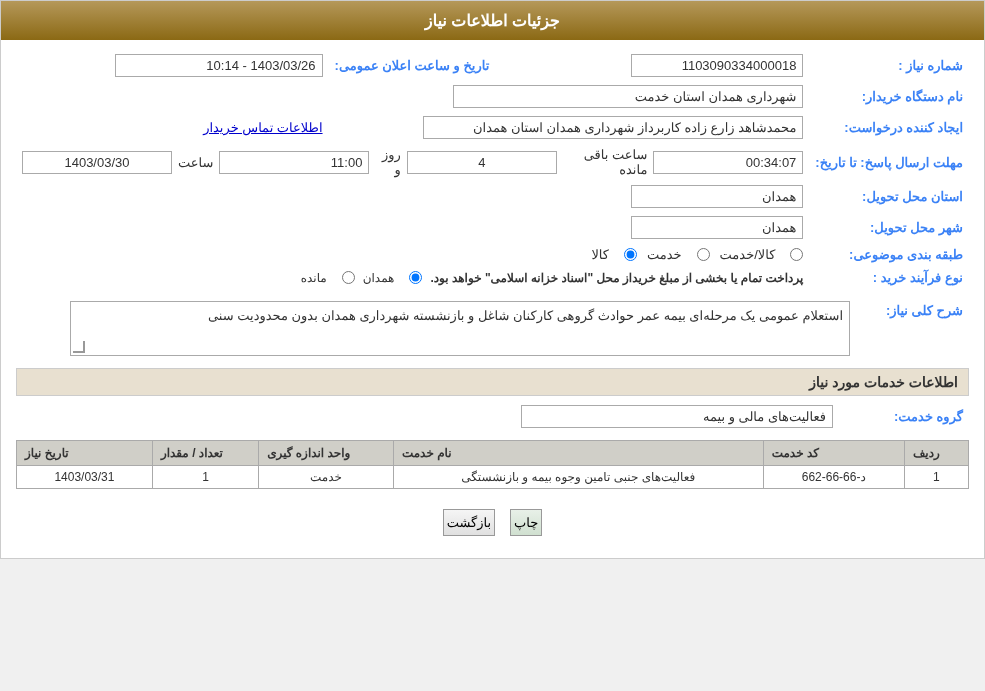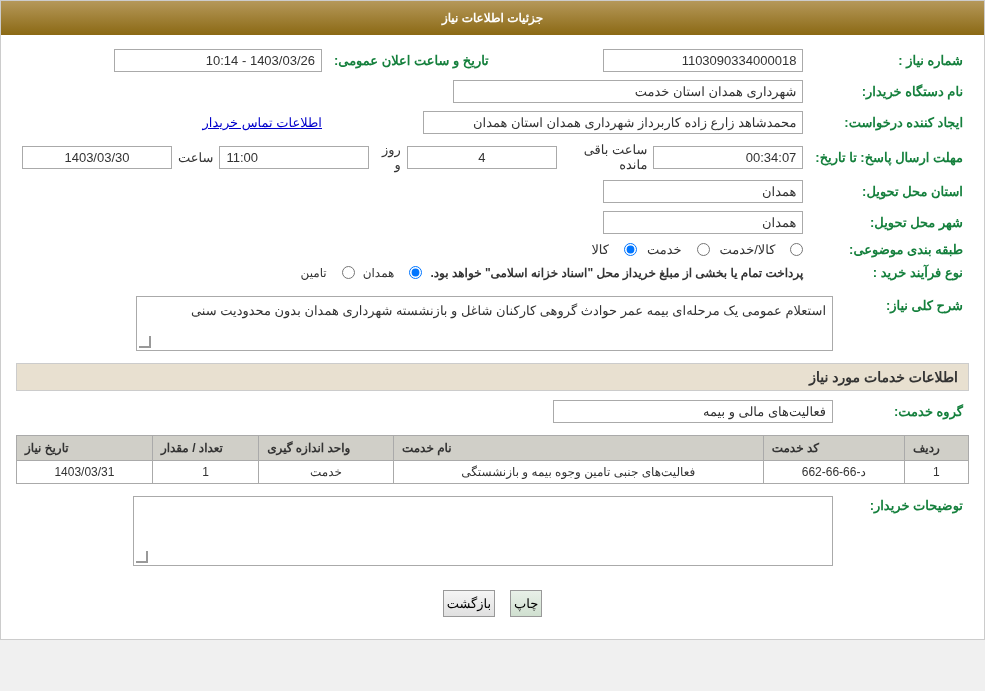--- a/index.html
+++ b/index.html
@@ -14,55 +14,55 @@
       max-width: 985px;
       margin: 0 auto;
       background: #fff;
       border: 1px solid #ccc;
     }
     .page-header {
       background: linear-gradient(to bottom, #b5985a, #8b6914);
       color: #fff;
       text-align: center;
       padding: 10px 0;
-      font-size: 12px;
+      font-size: 16px;
       font-weight: bold;
     }
     .content {
       padding: 10px 15px;
     }
     .info-table {
       width: 100%;
       border-collapse: collapse;
       margin-bottom: 8px;
     }
     .info-table td {
       padding: 4px 6px;
       vertical-align: middle;
     }
     .label-cell {
       text-align: right;
       white-space: nowrap;
       font-weight: bold;
-      color: #15803d;
+      color: #3b82f6;
       width: 130px;
     }
     .value-cell {
       text-align: right;
     }
     .input-box {
       border: 1px solid #aaa;
       background: #fff;
       padding: 3px 6px;
       min-width: 150px;
       display: inline-block;
       text-align: right;
     }
     .input-box-medium {
-      width: 200px;
+      width: 172px;
     }
     .input-box-small {
       width: 100px;
     }
     .link-blue {
       color: #0000cc;
       text-decoration: underline;
       cursor: pointer;
     }
     .row-flex {
@@ -219,21 +219,21 @@
         </td>
       </tr>
       <tr>
         <td class="label-cell">مهلت ارسال پاسخ: تا تاریخ:</td>
         <td class="value-cell" colspan="3">
           <div class="row-flex">
             <div class="input-box input-box-small">00:34:07</div>
             <span>ساعت باقی مانده</span>
             <div class="input-box" style="width:40px;text-align:center;">4</div>
             <span>روز و</span>
-            <div class="input-box" style="width:60px;text-align:left;">11:00</div>
+            <div class="input-box" style="width:60px;text-align:right;">11:00</div>
             <span>ساعت</span>
             <div class="input-box" style="width:110px;text-align:center;">1403/03/30</div>
           </div>
         </td>
       </tr>
       <tr>
         <td class="label-cell">استان محل تحویل:</td>
         <td class="value-cell" colspan="3">
           <div class="input-box input-box-medium">همدان</div>
         </td>
@@ -267,49 +267,49 @@
         <td class="label-cell">نوع فرآیند خرید :</td>
         <td class="value-cell" colspan="3">
           <div class="procurement-row">
             <span class="payment-note">پرداخت تمام یا بخشی از مبلغ خریداز محل "اسناد خزانه اسلامی" خواهد بود.</span>
             <label class="radio-label">
               <input type="radio" name="procurement" checked="" style="">
               <span>همدان</span>
             </label>
             <label class="radio-label">
               <input type="radio" name="procurement" style="">
-              <span>تامین</span>
+              <span>مانده</span>
             </label>
           </div>
         </td>
       </tr>
     </tbody>
       </table>
 
     <table class="info-table">
       <tbody>
           <tr>
         <td class="label-cell" style="vertical-align:top;padding-top:6px;">شرح کلی نیاز:</td>
         <td class="value-cell">
-          <div class="description-box" style="width:697px;margin-left:48px;">
+          <div class="description-box" style="width:780px;margin-left:48px;">
             <span>استعلام عمومی یک مرحله‌ای بیمه عمر حوادث گروهی کارکنان شاغل و بازنشسته شهرداری همدان بدون محدودیت سنی</span>
           </div>
         </td>
       </tr>
     </tbody>
       </table>
 
     <div class="section-title">اطلاعات خدمات مورد نیاز</div>
 
     <table class="info-table">
       <tbody>
           <tr>
         <td class="label-cell">گروه خدمت:</td>
         <td class="value-cell">
-          <div class="input-box" style="width:280px;">فعالیت‌های مالی و بیمه</div>
+          <div class="input-box" style="width:312px;">فعالیت‌های مالی و بیمه</div>
         </td>
       </tr>
     </tbody>
       </table>
 
     <table class="services-table">
       <thead>
         <tr>
           <th>ردیف</th>
           <th>کد خدمت</th>
@@ -324,30 +324,20 @@
     <td>1</td>
     <td>د-66-66-662</td>
     <td>فعالیت‌های جنبی تامین وجوه بیمه و بازنشستگی</td>
     <td>خدمت</td>
     <td>1</td>
     <td>1403/03/31</td>
   </tr>
         </tbody>
     </table>
 
-    <table class="info-table">
-      <tbody>
-          <tr>
-        <td class="label-cell" style="vertical-align:top;padding-top:6px;">توضیحات خریدار:</td>
-        <td class="value-cell">
-          <div class="buyer-desc-area" style="width:700px;"></div>
-        </td>
-      </tr>
-    </tbody>
-      </table>
 
     <div class="buttons-row">
       <button class="btn btn-print">چاپ</button>
       <button class="btn">بازگشت</button>
     </div>
 
   </div>
 </div>
 
 </body></html>

